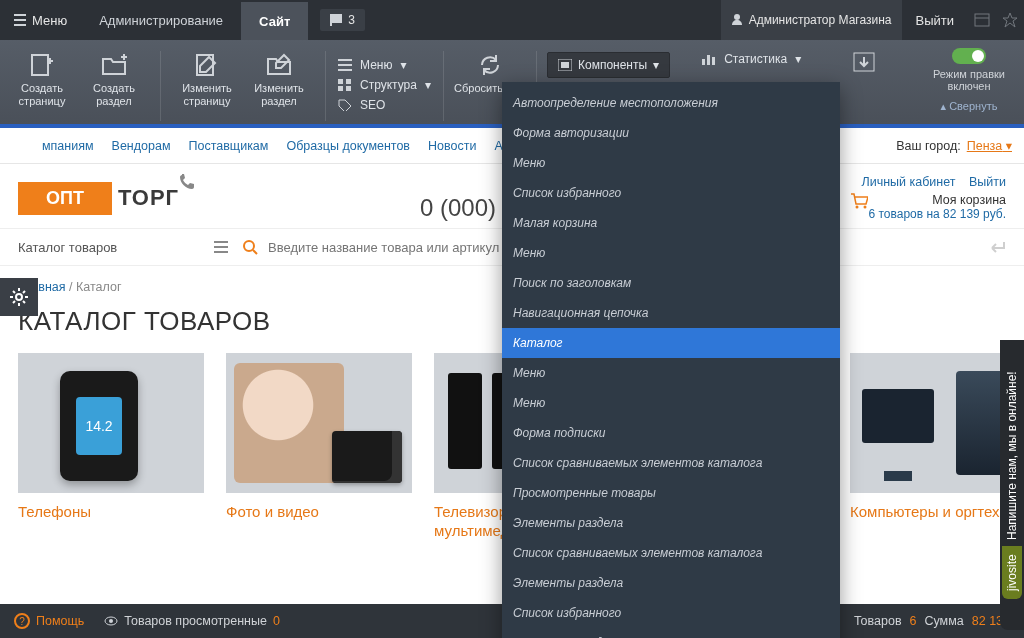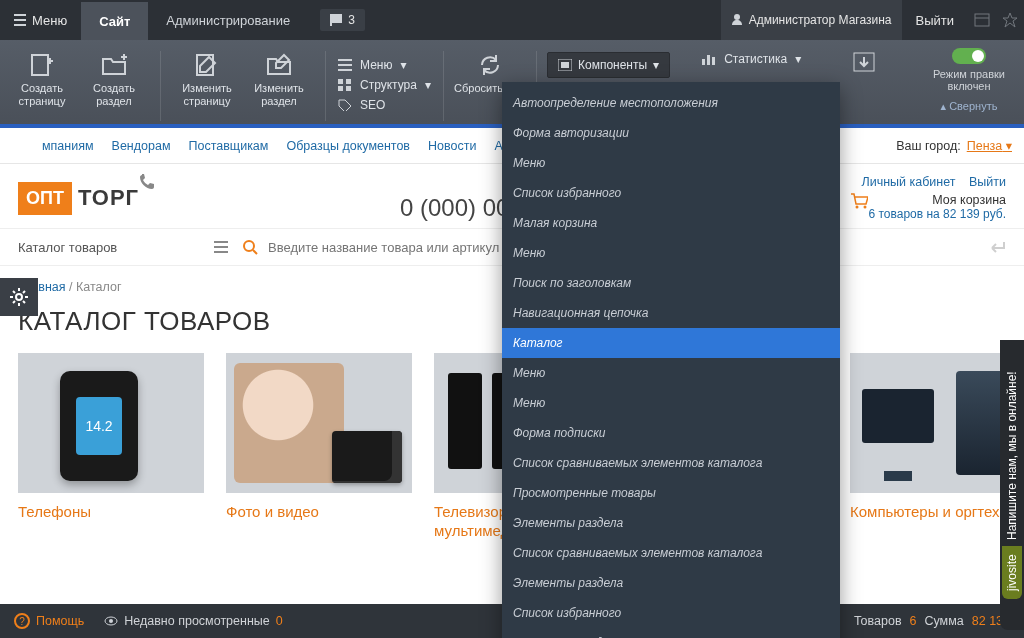--- a/index.html
+++ b/index.html
@@ -37,21 +37,21 @@
 .dropdown .item.active { background:#2f77d8; color:#fff; }
 
 
 .site { position:relative; }
 .gear-tab { position:absolute; left:0; top:150px; width:38px; height:38px; background:#3a3f46; display:flex; align-items:center; justify-content:center; color:#fff; z-index:5;}
 .topnav { height:36px; display:flex; align-items:center; gap:18px; padding:0 12px 0 42px; font-size:12.5px; color:#1f6aa5; background:#fff; border-bottom:1px solid #e6e6e6;}
 .topnav .right { margin-left:auto; color:#333; display:flex; gap:6px; align-items:center;}
 .topnav .right .city { color:#e67817;text-decoration:underline; }
 .row2 { display:flex; align-items:center; justify-content:space-between; padding:10px 18px 6px; }
 .logo { display:flex; align-items:center; gap:6px; }
-.logo .opt { background:#ef7f1a; color:#fff; font-weight:bold; padding:6px 8px; font-size:18px;}
+.logo .opt { background:#ef7f1a; color:#fff; font-weight:bold; padding:6px 28px; font-size:18px;}
 .logo .torg { font-size:22px; font-weight:bold; letter-spacing:1px; color:#3a3a3a;}
 .phone-block { text-align:center; color:#555; flex:1;}
 .phone-block .num { font-size:24px; color:#444; }
 .account-links { font-size:12.5px; text-align:right; color:#1f6aa5;}
 .account-links a { color:#1f6aa5; margin-left:10px;}
 .cart-line{ font-size:12.5px; color:#333; margin-top:4px; display:flex; align-items:flex-start;}
 .cart-line .sub{ color:#1f6aa5; font-size:12px;}
 .searchbar { display:flex; align-items:center; padding:10px 18px; gap:14px; border-top:1px solid #eee; border-bottom:1px solid #eee;}
 .searchbar .cat { width:210px; display:flex; align-items:center; justify-content:space-between; color:#555; font-size:13px;}
 .searchbar .inp { flex:1; display:flex; align-items:center; gap:10px; color:#999; font-size:13px;}
@@ -93,25 +93,25 @@
 </head>
 <body>
 
 <div class="admin-bar">
   <div class="menu-btn">
     <svg width="12" height="12" viewBox="0 0 12 12">
         <path d="M0 1h12M0 6h12M0 11h12" stroke="#cfd3d8" stroke-width="2"></path>
       </svg>
     <span>Меню</span>
   </div>
+  <div class="tab">
+      <span>Администрирование</span>
+    </div>
   <div class="tab active">
       <span>Сайт</span>
-    </div>
-  <div class="tab">
-      <span>Администрирование</span>
     </div>
   <div class="notif">
     <svg width="12" height="12">
         <rect width="12" height="9" fill="#cfd3d8"></rect>
         <rect y="9" width="2" height="3" fill="#cfd3d8"></rect>
       </svg>
     <span>3</span>
   </div>
   <div class="spacer"></div>
   <div class="user-badge">
@@ -376,21 +376,21 @@
         <circle cx="8" cy="8" r="7" fill="none" stroke="#ef7f1a" stroke-width="2"></circle>
         <text x="8" y="12" text-anchor="middle" fill="#ef7f1a" font-size="10">?</text>
       </svg>
     <span>Помощь</span>
   </div>
   <div style="display:flex;gap:6px;align-items:center">
     <svg width="14" height="14">
         <ellipse cx="7" cy="7" rx="6" ry="4" fill="none" stroke="#cfd3d8"></ellipse>
         <circle cx="7" cy="7" r="2" fill="#cfd3d8"></circle>
       </svg>
-    <span>Недавно просмотренные</span>
+    <span>Товаров просмотренные</span>
     <span class="orange">0</span>
   </div>
   <div class="right">
     <span>Товаров</span>
     <span class="orange">6</span>
     <span>Сумма</span>
     <span class="orange">82 139</span>
   </div>
 </div>
 

